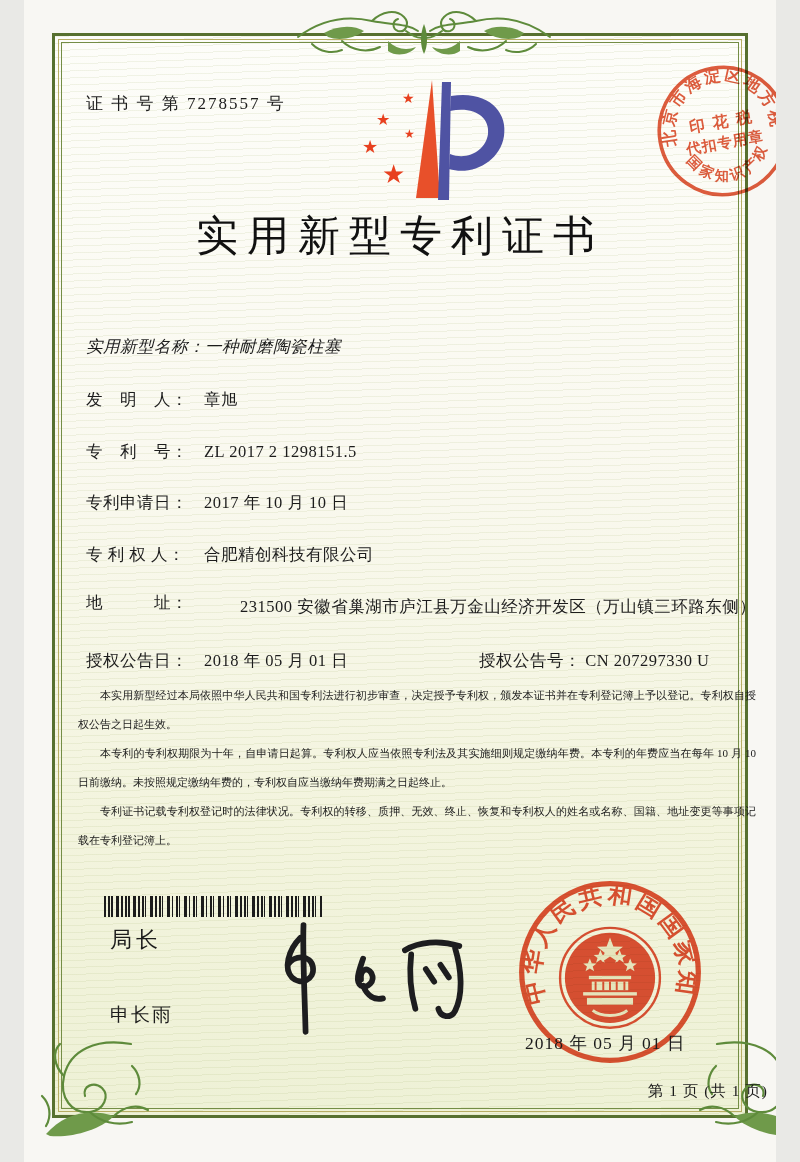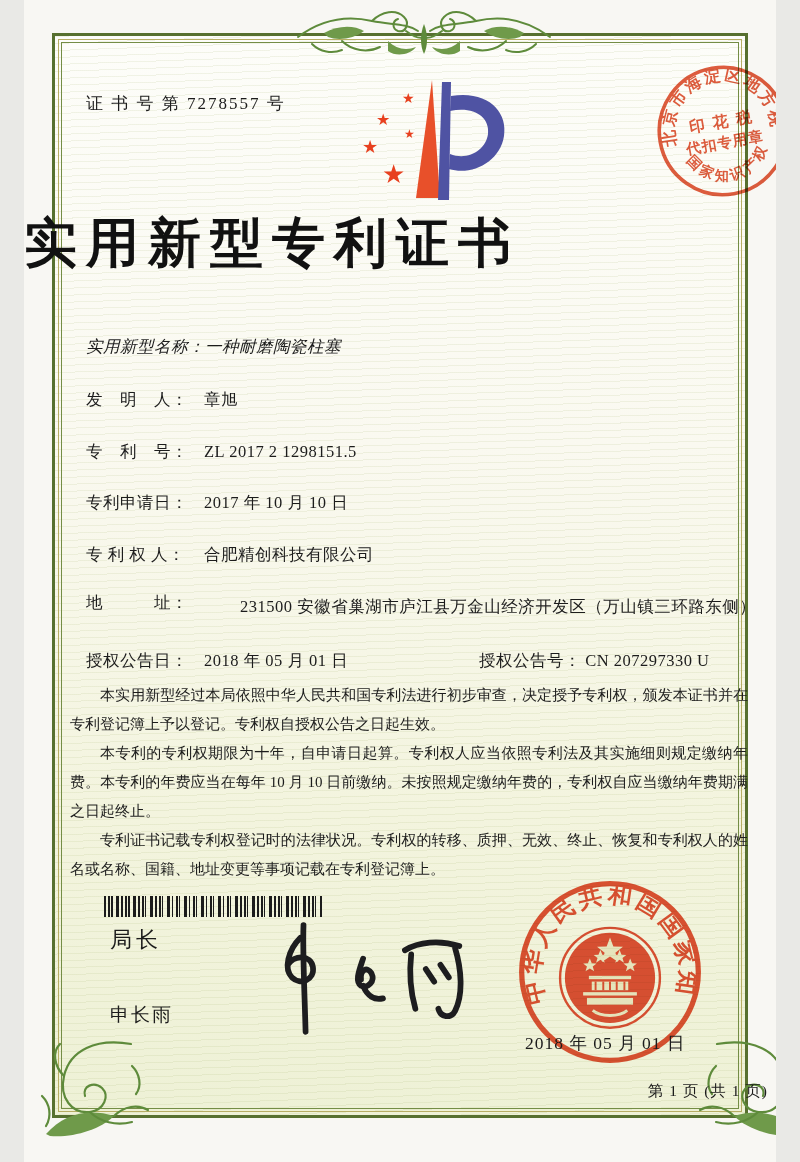--- a/index.html
+++ b/index.html
@@ -20,33 +20,33 @@
   
   .frame{position:absolute;left:28px;top:33px;right:28px;bottom:44px;border:3px solid #57702f;pointer-events:none;}
   .frame-mid{position:absolute;inset:3px;border:1px solid #b7ad63;}
   .frame-in{position:absolute;inset:2px;border:1px solid #748d45;}
   .orn{position:absolute;pointer-events:none;}
   
   .cert-no{position:absolute;left:62px;top:92px;font-size:17px;letter-spacing:2px;}
   .logo{position:absolute;left:330px;top:76px;width:160px;height:130px;}
   .logo .star{position:absolute;color:#e8401f;line-height:1;}
   .doc-title{
-    position:absolute;left:0;top:208px;width:100%;text-align:left;
-    font-size:53px;font-weight:700;letter-spacing:9px;color:#111;
+    position:absolute;left:0;top:208px;width:100%;text-align:center;
+    font-size:42px;font-weight:400;letter-spacing:9px;color:#111;
   }
   
   .row{position:absolute;left:62px;font-size:16.5px;white-space:nowrap;}
   .f-label{display:inline-block;min-width:118px;letter-spacing:.5px;}
   .f-value{letter-spacing:.5px;}
   .addr{display:flex;white-space:normal;}
   .addr .f-label{flex:0 0 118px;}
   .addr .f-value{max-width:545px;line-height:29px;margin-left:36px;}
   .grant-no{left:455px;}
   
-  .body-text{position:absolute;left:46px;top:681px;width:678px;font-size:15px;line-height:29px;text-align:justify;}
+  .body-text{position:absolute;left:54px;top:681px;width:678px;font-size:11px;line-height:29px;text-align:justify;}
   .body-text p{margin:0;text-indent:2em;}
   
   .barcode{
     position:absolute;left:80px;top:896px;width:218px;height:21px;
     background:
       repeating-linear-gradient(90deg,#1c1c1c 0 1.5px,transparent 1.5px 3.5px,#1c1c1c 3.5px 6px,transparent 6px 7px,#1c1c1c 7px 8.5px,transparent 8.5px 12px,#1c1c1c 12px 15px,transparent 15px 17px);
   }
   .sig-role{position:absolute;left:86px;top:925px;font-size:22px;letter-spacing:4px;}
   .sig-name{position:absolute;left:86px;top:1002px;font-size:19px;letter-spacing:2px;}
   .sig-hand{position:absolute;left:222px;top:918px;width:230px;height:122px;}

